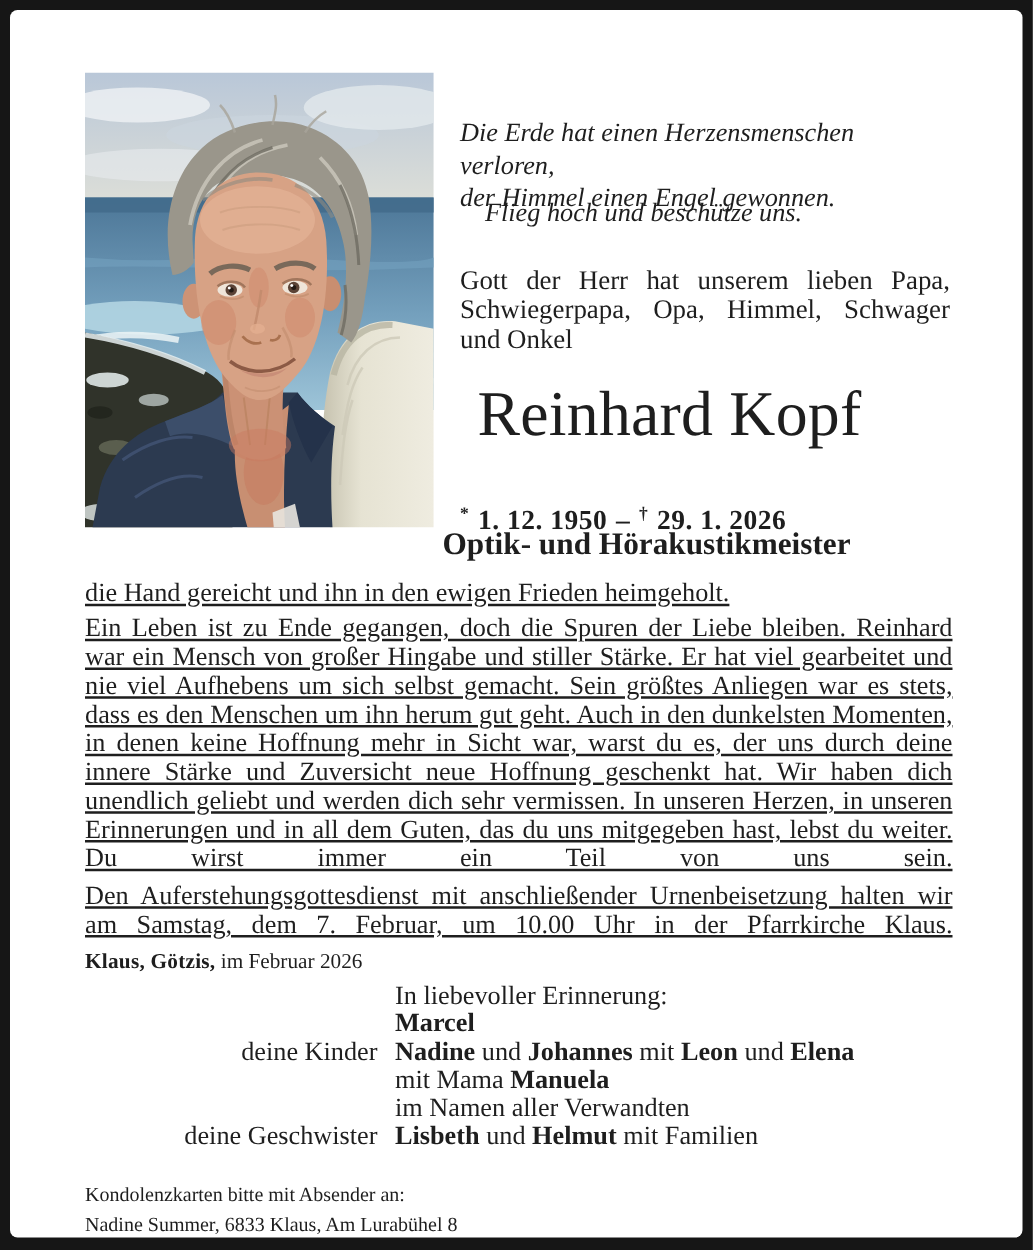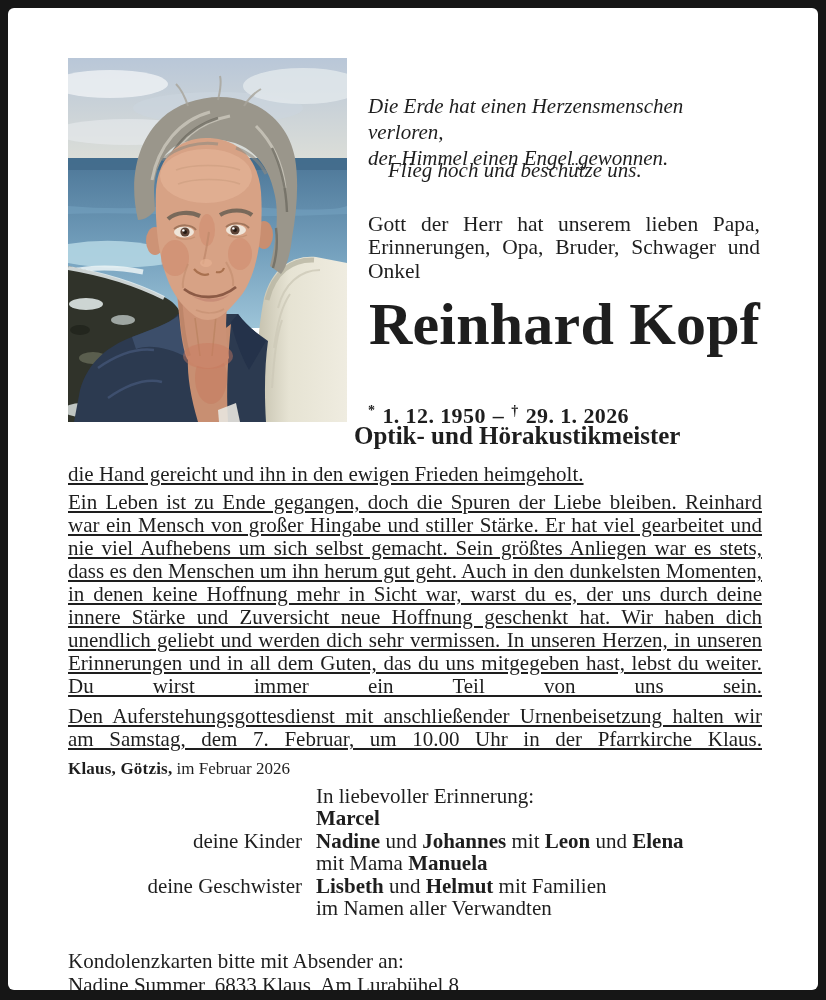--- a/index.html
+++ b/index.html
@@ -11,40 +11,40 @@
     position:absolute;left:8px;top:8px;width:810px;height:982px;
     background:#ffffff;border-radius:6px;overflow:hidden;
   }
   .abs{position:absolute;}
   .photo{left:60px;top:50px;width:279px;height:364px;}
   .photo svg{display:block;width:100%;height:100%;}
 
   .quote{left:360px;top:64px;width:396px;font-style:italic;font-size:21px;line-height:26px;}
   .quote2{left:360px;top:128px;width:396px;font-style:italic;font-size:21px;line-height:26px;margin-left:20px;}
   .intro{left:360px;top:183px;width:392px;font-size:21.5px;line-height:23.5px;text-align:justify;}
-  .name{left:358px;top:279px;font-size:60px;font-weight:700;white-space:nowrap;letter-spacing:0.2px;margin:3px;}
+  .name{left:358px;top:279px;font-size:51px;font-weight:400;white-space:nowrap;letter-spacing:0.2px;margin:16px;}
   .dates{left:360px;top:355px;font-size:22px;font-weight:700;letter-spacing:0.4px;margin-top:40px;}
   .dates .sup{font-size:14px;vertical-align:8px;font-weight:700;}
   .dates .gap{display:inline-block;width:7px;}
   .profession{left:346px;top:389px;font-size:25px;font-weight:700;}
 
   .bodytext{font-size:21px;line-height:23px;text-decoration:underline;}
   .cont{left:60px;top:434px;width:700px;}
   .p1{left:60px;top:462px;width:694px;text-align:justify;text-align-last:justify;}
   .p2{left:60px;top:676px;width:694px;text-align:justify;text-align-last:justify;}
   .dateline{left:60px;top:734px;font-size:17px;}
   .dateline b{letter-spacing:0.2px;}
 
   .memorial{left:60px;top:777px;width:700px;font-size:21px;line-height:22.4px;}
   .mrow{display:flex;}
   .mlabel{width:234px;text-align:right;flex:none;}
   .mvalue{margin-left:14px;}
   .memorial b{font-weight:700;}
 
-  .footer{left:60px;top:921px;font-size:21px;line-height:23.5px;}
+  .footer{left:60px;top:921px;font-size:16px;line-height:23.5px;}
 </style>
 </head>
 <body>
 
 <div class="page">
   <div class="card">
 
     <div class="abs photo" role="img" aria-label="Gray-haired man smiling on a rocky ocean shore">
       <svg viewBox="0 0 279 364" preserveAspectRatio="none">
         <defs>
@@ -162,21 +162,21 @@
           <path d="M124 238 C 136 246 152 246 162 236 C 152 242 136 242 124 238 Z" fill="#c68a74" opacity="0.8"></path>
           <path d="M128 252 C 136 256 148 256 156 251" stroke="#c08a6b" stroke-width="1.5" fill="none" opacity="0.5"></path>
         </g>
       </svg>
     </div>
 
     <p class="abs quote"><span>Die Erde hat einen Herzensmenschen verloren,</span><br><span>der Himmel einen Engel gewonnen.</span></p>
 
     <p class="abs quote2">Flieg hoch und beschütze uns.</p>
 
-    <p class="abs intro">Gott der Herr hat unserem lieben Papa, Erinnerungen, Opa, Bruder, Schwager und Onkel</p>
+    <p class="abs intro">Gott der Herr hat unserem lieben Papa, Schwiegerpapa, Opa, Himmel, Schwager und Onkel</p>
 
     <h1 class="abs name">Reinhard Kopf</h1>
 
     <p class="abs dates"><span class="sup">*</span><span class="gap"></span><span>1. 12. 1950</span><span class="gap"></span><span>–</span><span class="gap"></span><span class="sup">†</span><span class="gap"></span><span>29. 1. 2026</span></p>
 
     <p class="abs profession">Optik- und Hörakustikmeister</p>
 
     <p class="abs bodytext cont">die Hand gereicht und ihn in den ewigen Frieden heimgeholt.</p>
 
     <p class="abs bodytext p1">Ein Leben ist zu Ende gegangen, doch die Spuren der Liebe bleiben. Reinhard war ein Mensch von großer Hingabe und stiller Stärke. Er hat viel gearbeitet und nie viel Aufhebens um sich selbst gemacht. Sein größtes Anliegen war es stets, dass es den Menschen um ihn herum gut geht. Auch in den dunkelsten Momenten, in denen keine Hoffnung mehr in Sicht war, warst du es, der uns durch deine innere Stärke und Zuversicht neue Hoffnung geschenkt hat. Wir haben dich unendlich geliebt und werden dich sehr vermissen. In unseren Herzen, in unseren Erinnerungen und in all dem Guten, das du uns mitgegeben hast, lebst du weiter. Du wirst immer ein Teil von uns sein.</p>
@@ -196,25 +196,25 @@
         </div>
         <div class="mrow">
           <span class="mlabel">deine Kinder</span>
           <span class="mvalue"><b>Nadine</b><span> und </span><b>Johannes</b><span> mit </span><b>Leon</b><span> und </span><b>Elena</b></span>
         </div>
         <div class="mrow">
           <span class="mlabel"></span>
           <span class="mvalue"><span>mit Mama </span><b>Manuela</b></span>
         </div>
         <div class="mrow">
+          <span class="mlabel"></span>
+          <span class="mvalue"><span>im Namen aller Verwandten</span></span>
+        </div>
+        <div class="mrow">
           <span class="mlabel">deine Geschwister</span>
           <span class="mvalue"><b>Lisbeth</b><span> und </span><b>Helmut</b><span> mit Familien</span></span>
         </div>
-        <div class="mrow">
-          <span class="mlabel"></span>
-          <span class="mvalue"><span>im Namen aller Verwandten</span></span>
-        </div>
       </div>
 
     <p class="abs footer"><span>Kondolenzkarten bitte mit Absender an:</span><br><span>Nadine Summer, 6833 Klaus, Am Lurabühel 8</span></p>
 
   </div>
 </div>
 
 </body></html>

